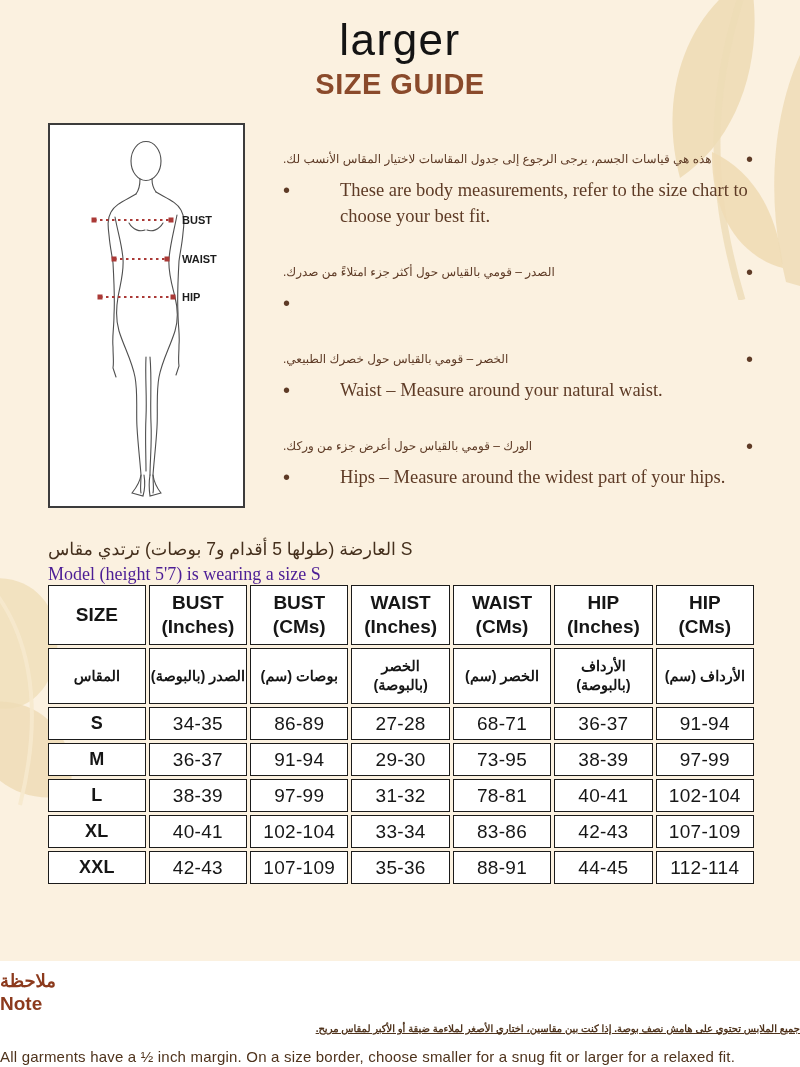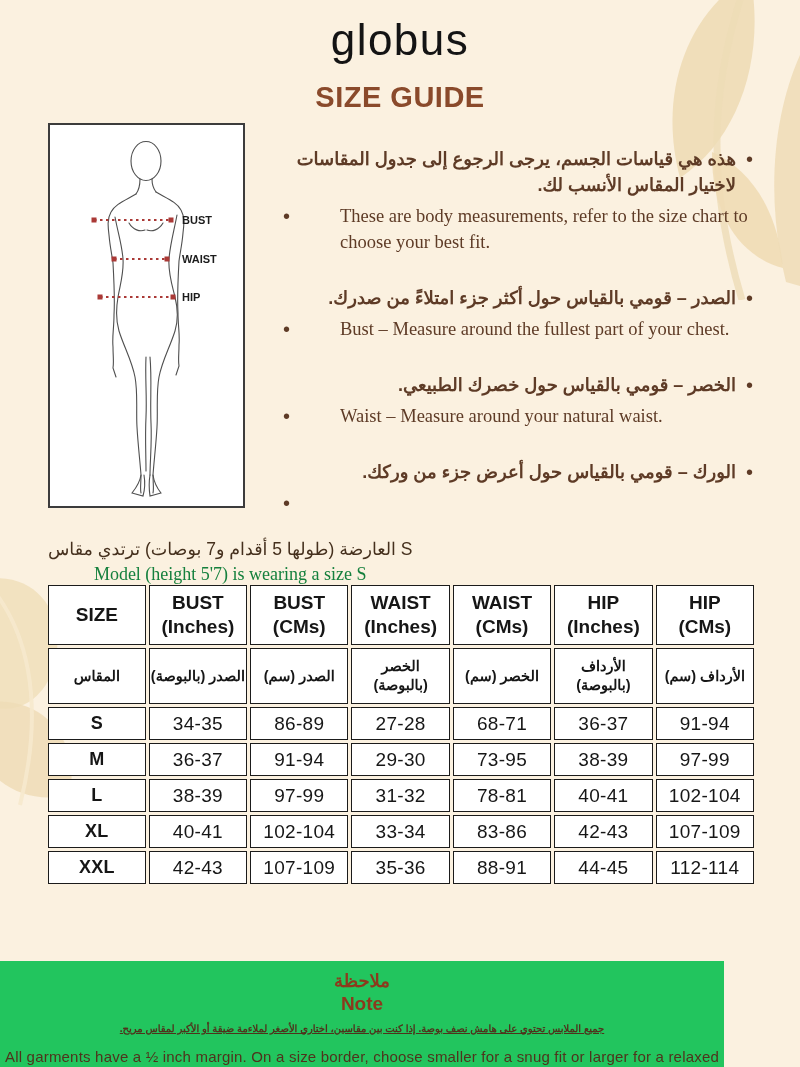--- a/index.html
+++ b/index.html
@@ -9,50 +9,50 @@
     font-family:"Liberation Sans", sans-serif;
   }
   .decor { position:absolute; z-index:0; pointer-events:none; }
   .decor-tr { top:0; right:0; }
   .decor-l  { top:545px; left:0; }
   .content { position:relative; z-index:1; }
 
   .logo { padding-top:16px; text-align:center; font-size:44px; color:#141414;
           letter-spacing:1.5px; font-weight:normal; line-height:1.1; }
   .title { text-align:center; font-size:29px; font-weight:bold; color:#8a4a2b;
-           letter-spacing:0.5px; margin-top:17px; }
+           letter-spacing:0.5px; margin-top:4px; }
 
   .figure-box { position:absolute; left:48px; top:123px; width:193px; height:381px;
                 background:#ffffff; border:2px solid #3c3c3c; }
 
   .bullets { position:absolute; left:283px; top:146px; width:470px; color:#5e3b26; }
   .bullet { display:flex; align-items:flex-start; gap:10px; }
   .bullet .dot { font-size:20px; line-height:26px; flex:none; }
   .bullet .text { line-height:26px; }
   .bullet.ar { margin-bottom:5px; }
-  .bullet.ar .text { flex:1; direction:rtl; text-align:right; font-size:18px;font-weight:bold; }
+  .bullet.ar .text { flex:1; direction:rtl; text-align:left; font-size:12px; }
   .bullet.en { margin-bottom:30px; }
   .bullet.en .text { font-family:"Liberation Serif", serif; font-size:18.5px;margin-left:40px; }
   .bullet.en:last-child { margin-bottom:0; }
 
   .model { position:absolute; left:48px; top:536px; color:#45301d; }
   .model .m-ar { font-size:17.5px; line-height:26px; }
-  .model .m-en { font-family:"Liberation Serif", serif; font-size:18px; line-height:25px; color:#15803d;text-align:center; }
+  .model .m-en { font-family:"Liberation Serif", serif; font-size:18px; line-height:25px; color:#4c1d95; }
 
   table.size-chart { position:absolute; left:45px; top:582px; width:712px;
     border-collapse:separate; border-spacing:3px; table-layout:fixed; }
   table.size-chart td { background:#ffffff; border:1.5px solid #1b1b1b;
     text-align:center; vertical-align:middle; color:#161616; padding:0; }
   tr.hdr-en td { height:58px; font-weight:bold; font-size:19px; line-height:1.25; }
   tr.hdr-ar td { height:50px; font-weight:bold; font-size:14.5px; line-height:1.3; padding:2px 1px; }
   tr.rowd td { height:31px; font-size:19px; letter-spacing:0.3px; }
   tr.rowd td.size { font-weight:bold; font-size:18px; }
 
-  .note { position:absolute; left:0; top:961px; width:724px; height:106px;
-          background:#22c55e; text-align:center; }
+  .note { position:absolute; left:0; top:961px; width:800px; height:106px;
+          background:#ffffff; }
   .note .t-ar { padding-top:9px; font-size:18px; font-weight:bold; color:#8c3a1d; }
   .note .t-en { font-size:19px; font-weight:bold; color:#8c3a1d; margin-top:1px; }
   .note .b-ar { direction:rtl; font-size:10px; font-weight:bold; color:#4f331c; margin-top:8px;text-decoration:underline; }
   .note .b-en { font-size:15px; color:#4f331c; margin-top:14px; letter-spacing:0.2px; }
 </style>
 </head>
 <body>
 
 <div class="page">
 
@@ -63,21 +63,21 @@
     <path d="M210 55 C 182 118 176 200 196 282 L 210 286 Z" fill="#eedcb6" opacity="0.85"></path>
   </svg>
   <svg class="decor decor-l" width="110" height="270" viewBox="0 0 110 270">
     <path d="M-30 38 C 28 18 70 62 54 122 C 38 172 -12 176 -36 140 Z" fill="#f2e2c0"></path>
     <path d="M-20 158 C 40 148 80 190 70 250 C 18 262 -22 230 -32 180 Z" fill="#eedcb6" opacity="0.85"></path>
     <path d="M-20 30 C 30 80 45 160 20 260" stroke="#f6e9cd" stroke-width="4" fill="none" opacity="0.9"></path>
   </svg>
 
   <div class="content">
 
-    <div class="logo">globus</div>
+    <div class="logo">larger</div>
     <div class="title">SIZE GUIDE</div>
 
     <div class="figure-box">
       <svg width="193" height="381" viewBox="0 0 193 381">
         <g stroke="#4f4f4f" stroke-width="1.1" fill="none" stroke-linecap="round">
           <ellipse cx="96" cy="36" rx="15" ry="19.5"></ellipse>
           <path d="M90 54 C90 60 89 65 86 69"></path>
           <path d="M102 54 C102 59 103 63 106 67"></path>
           <path d="M106 67 C116 73 127 77 131 85 C135 92 134 100 133 108 C132 120 130 128 129 136 C128 154 127 172 128 188 C128 201 130 210 129 220 C129 229 128 235 129 241 L126 250"></path>
           <path d="M86 69 C76 75 65 79 61 87 C57 94 58 102 59 110 C60 122 62 130 63 138 C64 156 65 174 64 190 C64 203 62 212 63 222 C63 231 64 237 63 243 L66 252"></path>
@@ -120,38 +120,38 @@
         <span class="dot">•</span>
         <span class="text">These are body measurements, refer to the size chart to choose your best fit.</span>
       </div>
 
       <div class="bullet ar">
         <span class="text">الصدر – قومي بالقياس حول أكثر جزء امتلاءً من صدرك.</span>
         <span class="dot">•</span>
       </div>
       <div class="bullet en">
         <span class="dot">•</span>
-        <span class="text">Bust – Measure around the fullest part of your chest.</span>
       </div>
 
       <div class="bullet ar">
         <span class="text">الخصر – قومي بالقياس حول خصرك الطبيعي.</span>
         <span class="dot">•</span>
       </div>
       <div class="bullet en">
         <span class="dot">•</span>
         <span class="text">Waist – Measure around your natural waist.</span>
       </div>
 
       <div class="bullet ar">
         <span class="text">الورك – قومي بالقياس حول أعرض جزء من وركك.</span>
         <span class="dot">•</span>
       </div>
       <div class="bullet en">
         <span class="dot">•</span>
+        <span class="text">Hips – Measure around the widest part of your hips.</span>
       </div>
     </div>
 
     <div class="model">
       <div class="m-ar">العارضة (طولها 5 أقدام و7 بوصات) ترتدي مقاس S</div>
       <div class="m-en">Model (height 5'7) is wearing a size S</div>
     </div>
 
     <table class="size-chart">
       <colgroup>
@@ -190,21 +190,21 @@
               <div>(Inches)</div>
             </td>
         <td>
               <div>HIP</div>
               <div>(CMs)</div>
             </td>
       </tr>
       <tr class="hdr-ar">
         <td dir="rtl">المقاس</td>
         <td dir="rtl">الصدر (بالبوصة)</td>
-        <td dir="rtl">الصدر (سم)</td>
+        <td dir="rtl">بوصات (سم)</td>
         <td dir="rtl">الخصر (بالبوصة)</td>
         <td dir="rtl">الخصر (سم)</td>
         <td dir="rtl">الأرداف (بالبوصة)</td>
         <td dir="rtl">الأرداف (سم)</td>
       </tr>
       <tr class="rowd">
         <td class="size">S</td>
         <td>34-35</td>
         <td>86-89</td>
         <td>27-28</td>

